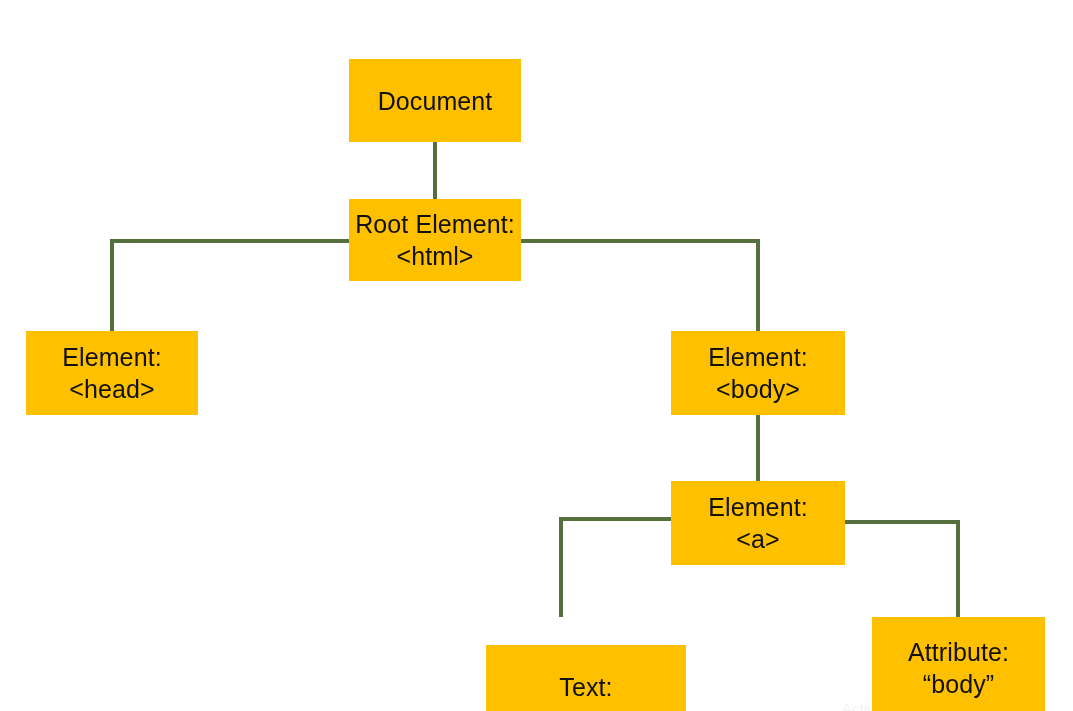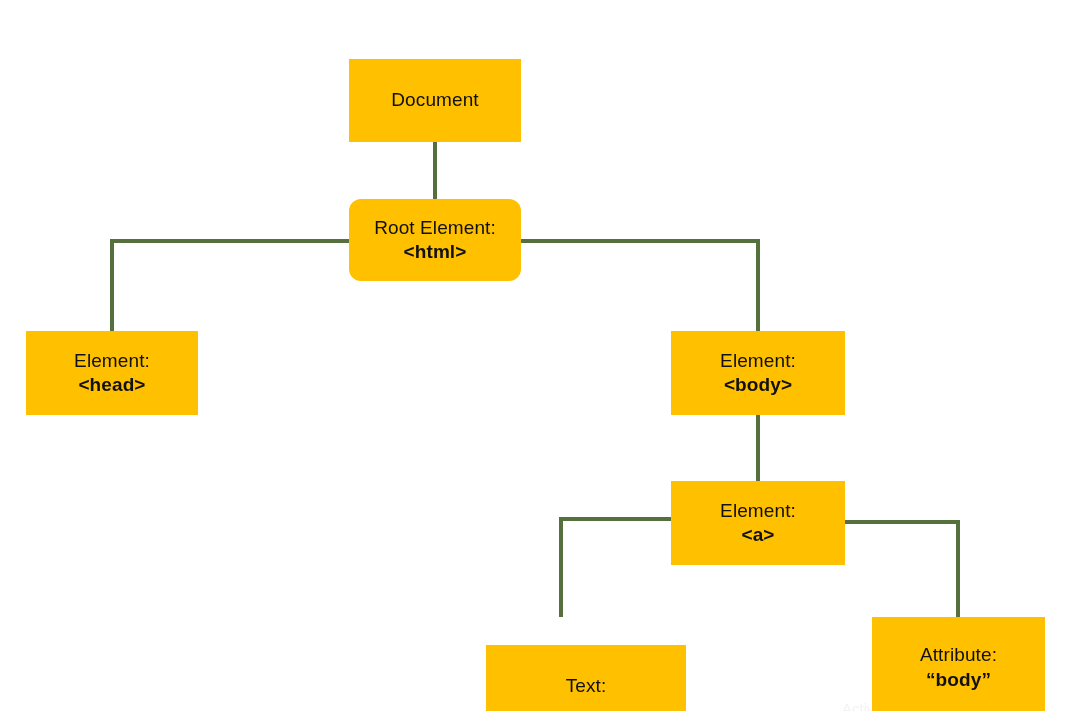--- a/index.html
+++ b/index.html
@@ -27,29 +27,28 @@
   }
   .node {
     position: absolute;
     background: #FFC000;
     color: #111111;
     display: flex;
     flex-direction: column;
     align-items: center;
     justify-content: center;
     text-align: center;
-    font-size: 19px;
+    font-size: 25px;
     line-height: 1.28;
     letter-spacing: 0.1px;
     box-sizing: border-box;
     z-index: 2;
   }
   .node .line2 {
     display: block;
-    font-weight: bold;
   }
   .watermark {
     position: absolute;
     left: 842px;
     top: 700px;
     font-size: 15px;
     color: #f2f2f2;
     white-space: nowrap;
     z-index: 1;
   }
@@ -67,21 +66,21 @@
       <path d="M 758 415 L 758 481"></path>
       <path d="M 671 519 L 561 519 L 561 617"></path>
       <path d="M 845 522 L 958 522 L 958 617"></path>
     </g>
   </svg>
 
   <div class="node" style="left:349px; top:59px; width:172px; height:83px;">
     <span>Document</span>
   </div>
 
-  <div class="node" style="left:349px; top:199px; width:172px; height:82px;border-radius:12px;">
+  <div class="node" style="left:349px; top:199px; width:172px; height:82px;">
     <span>Root Element:</span>
     <span class="line2">&lt;html&gt;</span>
   </div>
 
   <div class="node" style="left:26px; top:331px; width:172px; height:84px;">
     <span>Element:</span>
     <span class="line2">&lt;head&gt;</span>
   </div>
 
   <div class="node" style="left:671px; top:331px; width:174px; height:84px;">

